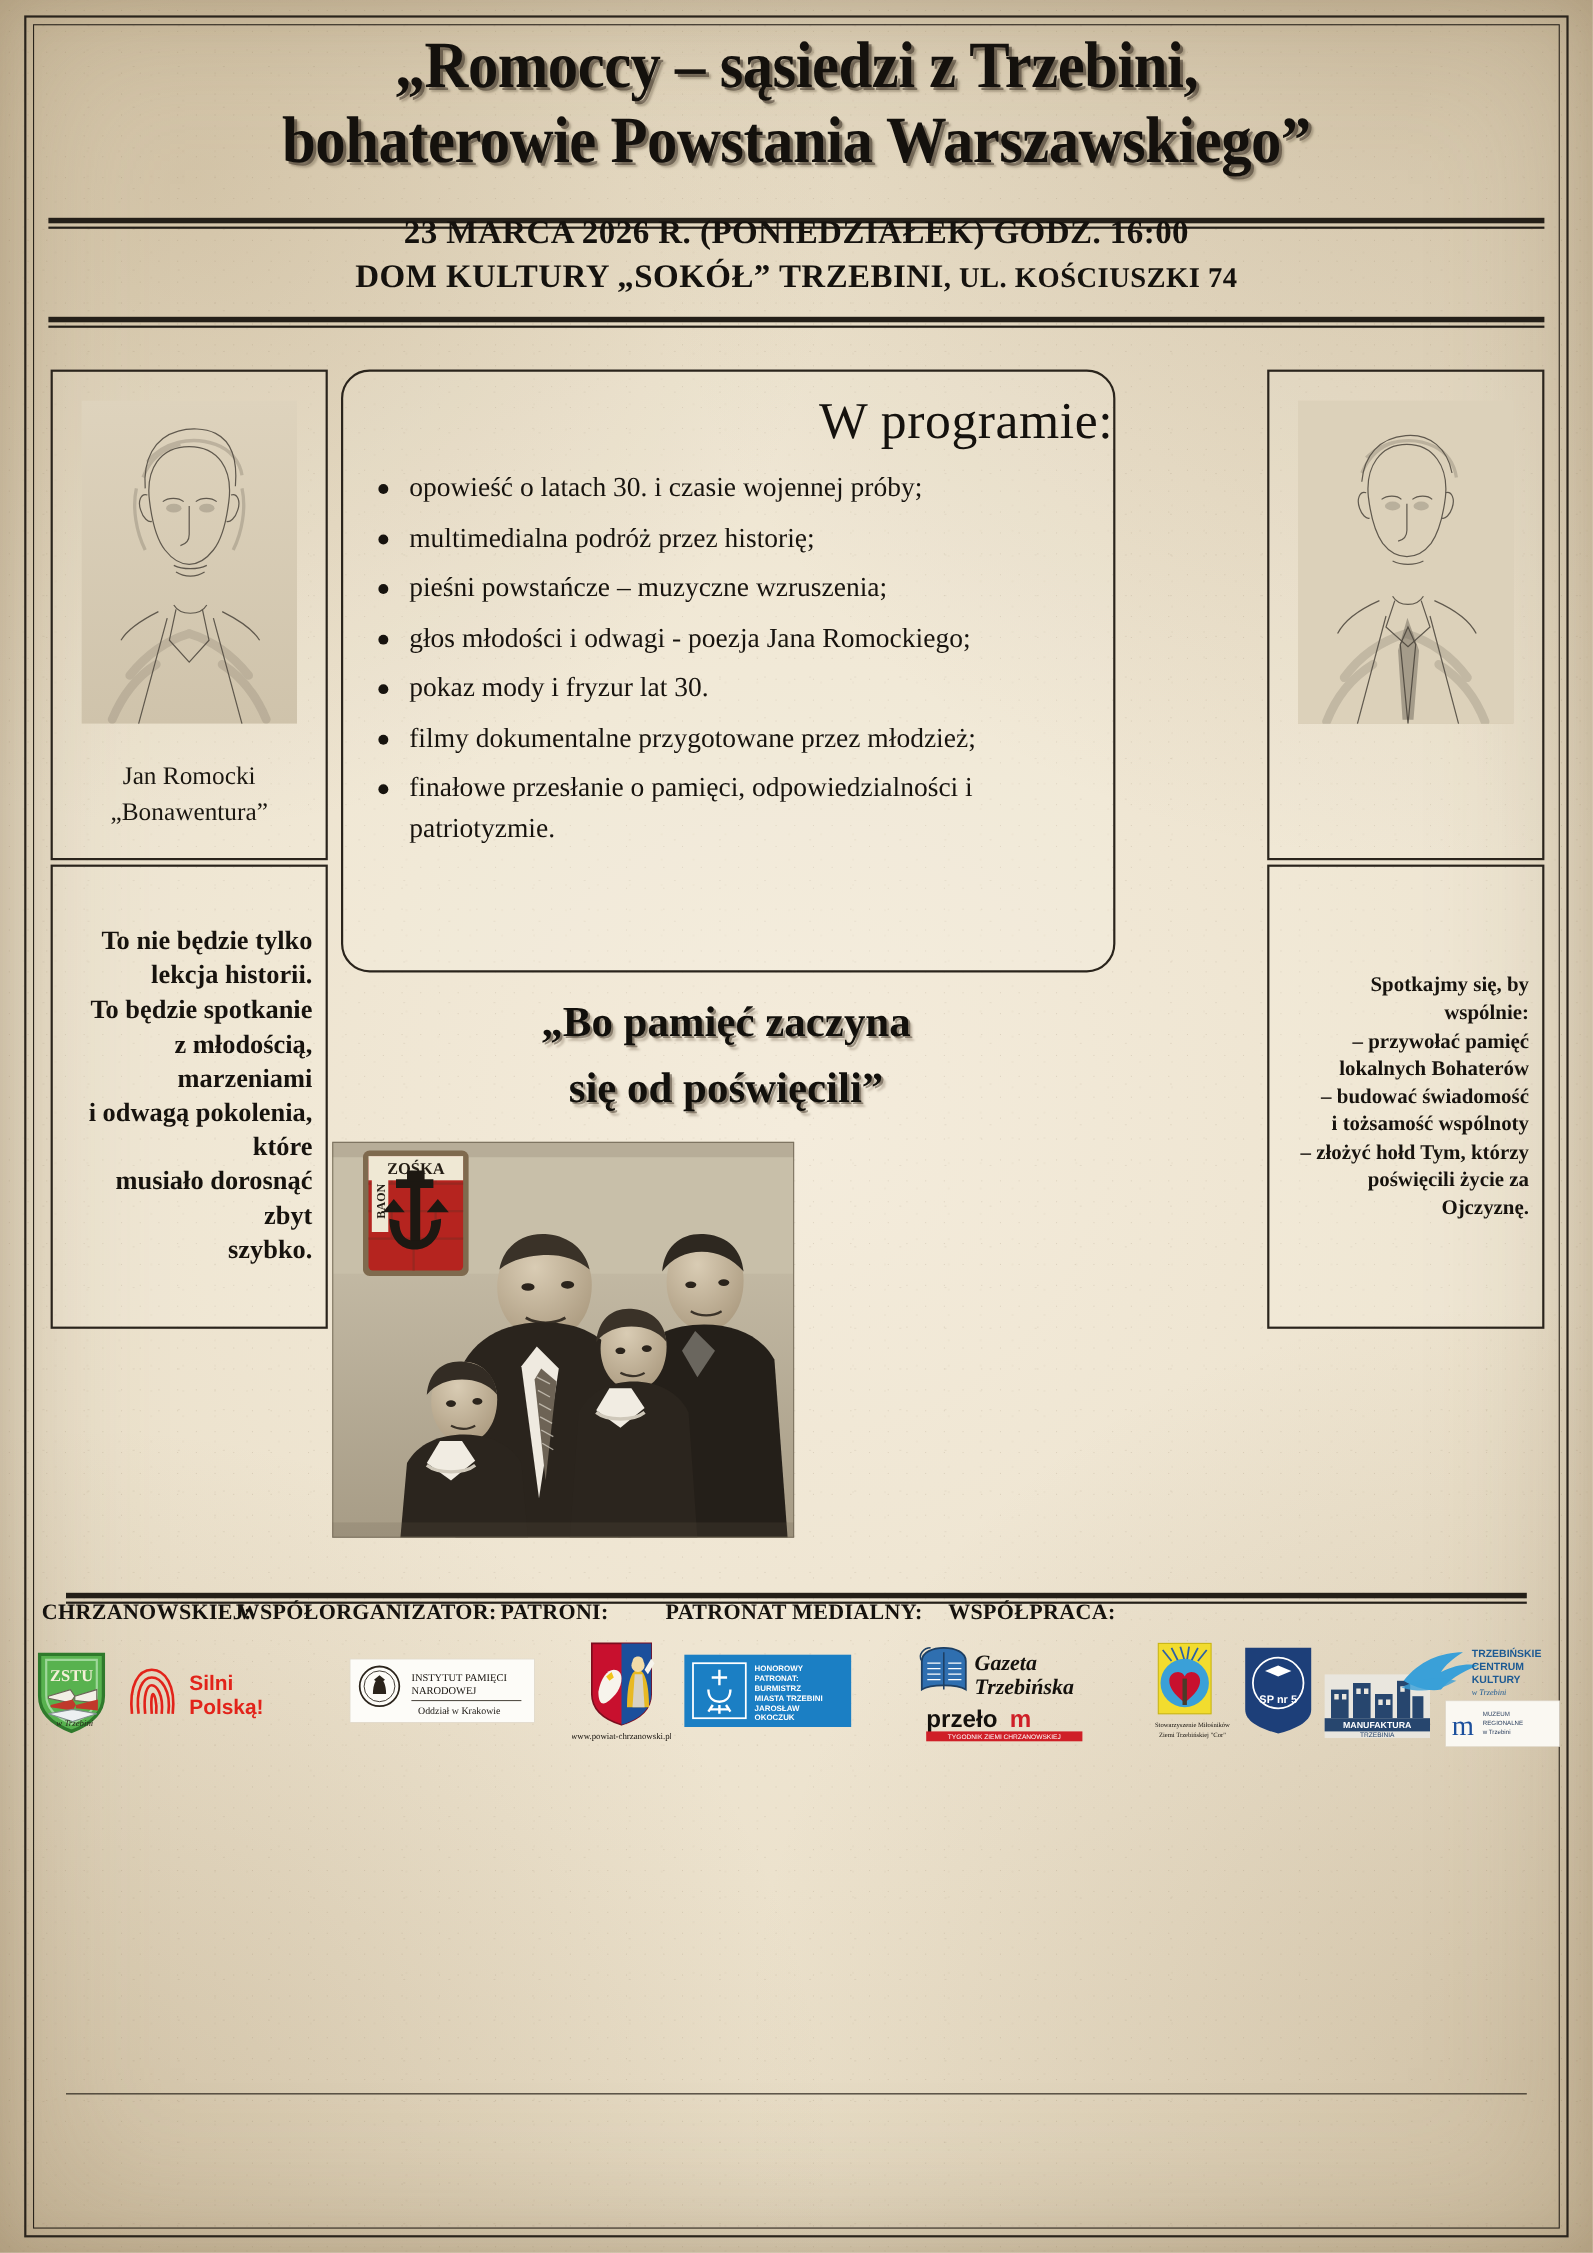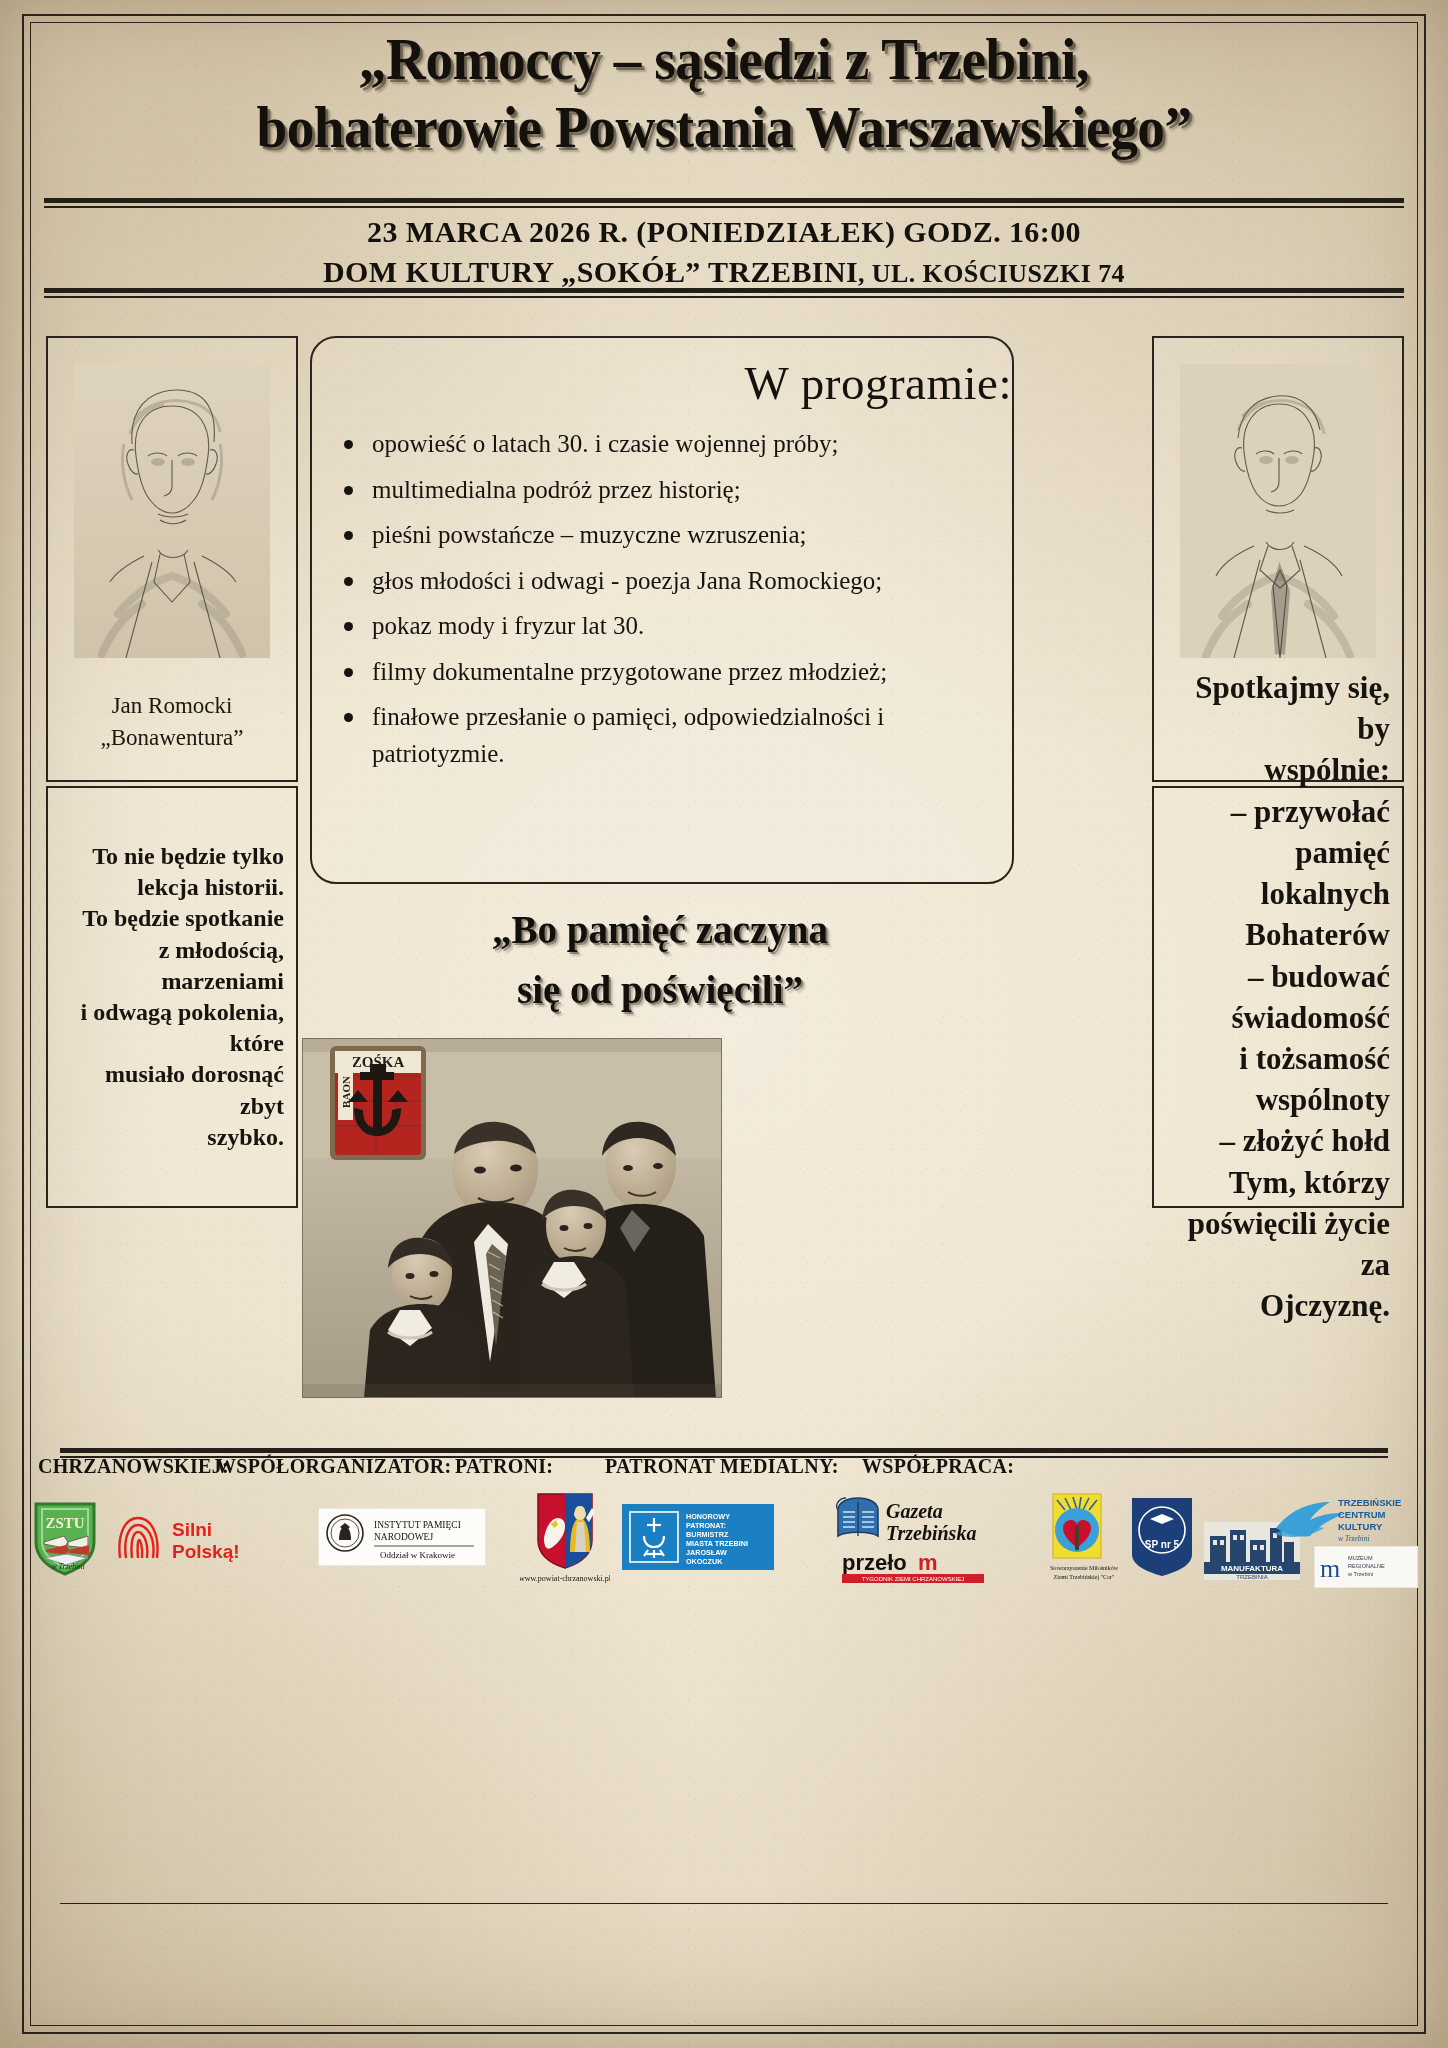--- a/index.html
+++ b/index.html
@@ -47,21 +47,21 @@
     color:#14110d;
     text-shadow:3px 3px 0 rgba(60,50,38,.55), 5px 5px 2px rgba(90,76,56,.35);
   }
 
   .rule-top{position:absolute;left:44px;top:198px;width:1360px;}
   .rule-bot{position:absolute;left:44px;top:288px;width:1360px;}
   .rule-thick{height:5px;background:#241f18;}
   .rule-thin{height:2px;background:#241f18;margin-top:3px;}
 
   .meta{
-    position:absolute;left:60px;top:212px;width:1328px;text-align:center;
+    position:absolute;left:60px;top:192px;width:1328px;text-align:center;
     font-weight:bold;font-size:30px;line-height:1.32;letter-spacing:.4px;
     color:#15120e;
   }
   .meta .small{font-size:26px;font-weight:bold;}
 
   
   .panel{position:absolute;border:2px solid #2a241c;background:rgba(255,252,244,.12);}
 
   .portrait-box{width:248px;}
   .portrait-l{left:46px;top:336px;height:442px;}
@@ -76,21 +76,21 @@
     font-weight:normal;font-size:47px;letter-spacing:.5px;color:#15120e;}
   .program ul{margin:6px 0 0 0;padding:0 16px 0 60px;list-style:none;}
   .program li{position:relative;font-size:25px;line-height:1.46;margin-bottom:9px;color:#17130e;}
   .program li:before{content:"";position:absolute;left:-28px;top:14px;
     width:9px;height:9px;border-radius:50%;background:#17130e;}
 
   .quote-l{left:46px;top:786px;width:248px;height:418px;}
   .quote-r{left:1152px;top:786px;width:248px;height:418px;}
   .quote-txt{position:absolute;left:12px;right:12px;top:50%;transform:translateY(-50%);
     text-align:right;font-weight:bold;font-size:24px;line-height:1.30;color:#17130e;}
-  .quote-r .quote-txt{font-size:31px;line-height:1.33;}
+  .quote-r .quote-txt{font-size:19px;line-height:1.33;}
 
   .bigquote{position:absolute;left:310px;top:900px;width:700px;text-align:center;
     font-weight:bold;font-size:39px;line-height:1.55;color:#12100c;
     text-shadow:2px 2px 0 rgba(70,58,44,.5), 4px 4px 2px rgba(100,84,62,.3);}
 
   .photo-box{position:absolute;left:302px;top:1038px;width:420px;height:360px;}
 
   .foot-rule{position:absolute;left:60px;width:1328px;}
   .foot-rule-1{top:1448px;}
   .foot-rule-2{top:1900px;}

